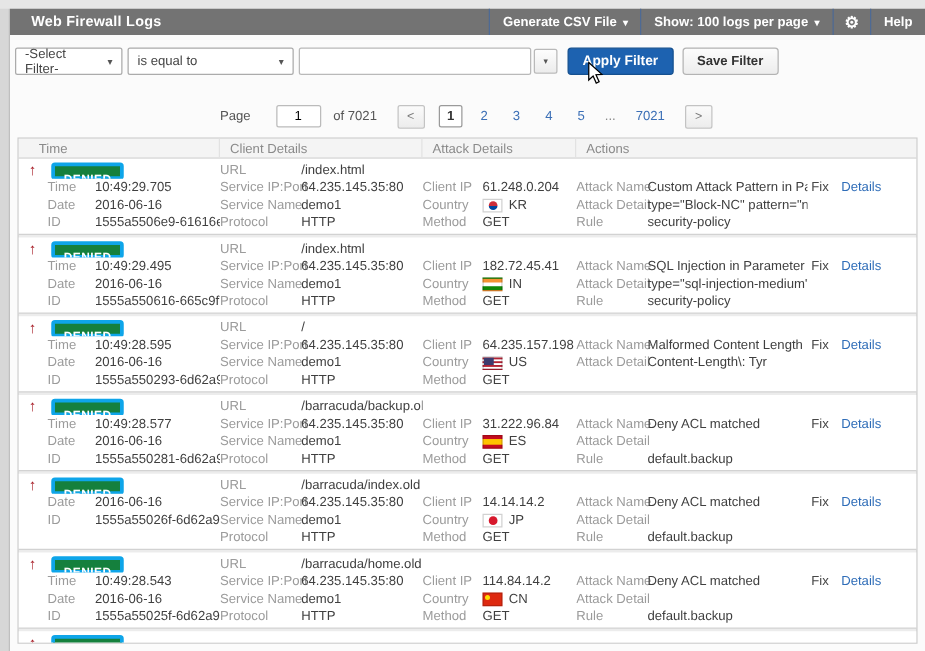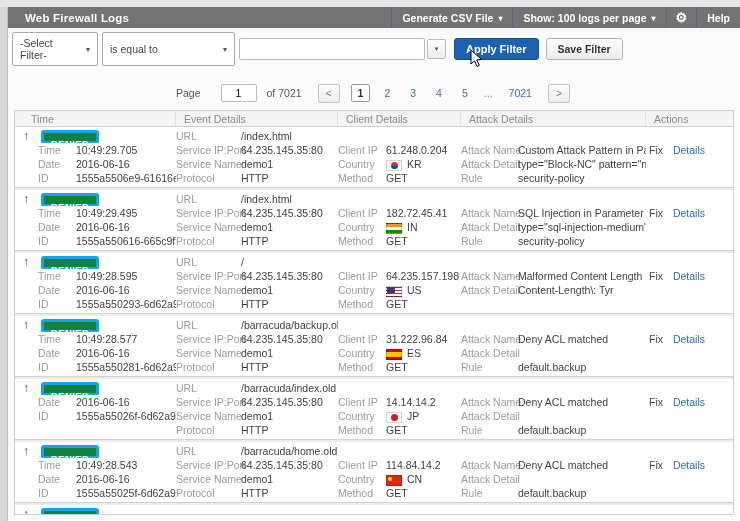--- a/index.html
+++ b/index.html
@@ -26,21 +26,21 @@
   }
   .tb-btn .caret { font-size:8px; position:relative; top:1px; }
   .tb-gear { font-size:13px; padding:0 9px; }
 
   
   .content { position:absolute; left:8px; top:28px; right:0; bottom:0; background:#fbfbfb; }
 
   
   .filter-bar { position:absolute; left:4px; top:10px; height:22px; display:flex; align-items:center; }
   .sel {
-    height:34px; background:#fff; border:1px solid #ababab; border-radius:2px;
+    height:22px; background:#fff; border:1px solid #ababab; border-radius:2px;
     display:flex; align-items:center; justify-content:space-between;
     padding:0 7px; color:#444; cursor:pointer; margin-right:4px;
   }
   .sel .caret { font-size:8px; color:#555; margin-left:8px; }
   .sel-filter { width:86px; }
   .sel-op { width:133px; }
   .filter-input {
     width:186px; height:22px; border:1px solid #b9b9b9; border-radius:2px;
     background:#fff; padding:0 5px; font-family:"Liberation Sans",sans-serif; font-size:10.5px;
   }
@@ -181,21 +181,20 @@
     <input class="pg-input" type="text" value="1" style="">
     <span class="pg-of">of 7021</span>
     <span class="pg-nav">&lt;</span>
     <span id="page-links"><span class="pg-page current">1</span><span class="pg-page">2</span><span class="pg-page">3</span><span class="pg-page">4</span><span class="pg-page">5</span><span class="pg-page ellipsis">...</span><span class="pg-page">7021</span></span>
     <span class="pg-nav pg-next">&gt;</span>
   </div>
 
   <div class="log-table">
     <div class="thead">
       <div class="th">Time</div>
-      <div class="th">Event Details</div>
       <div class="th">Client Details</div>
       <div class="th">Attack Details</div>
       <div class="th">Actions</div>
     </div>
     <div id="table-body">
   <div class="log-row">
     <div class="c-time">
       <div class="line">
         <span class="up-arrow">↑</span>
         <span class="denied-badge">DENIED</span>

